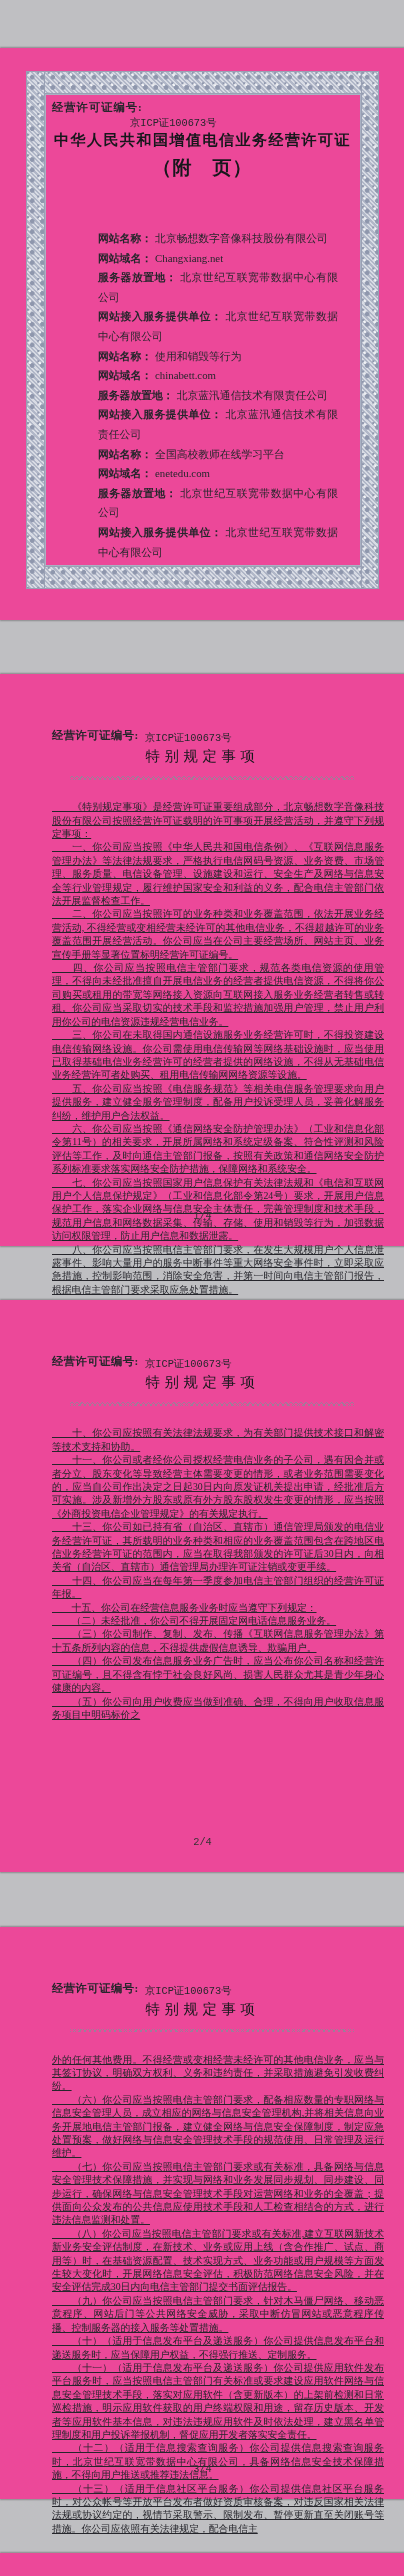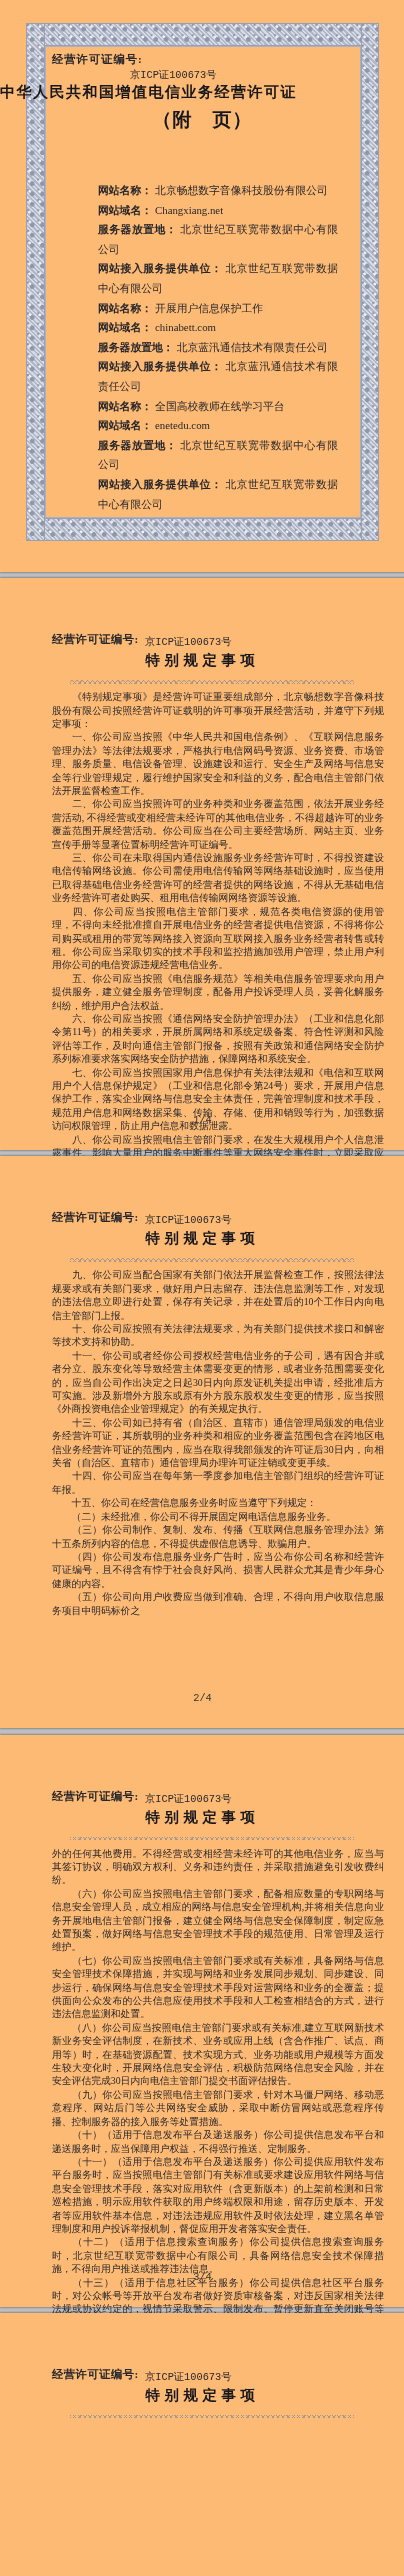--- a/index.html
+++ b/index.html
@@ -5,22 +5,23 @@
   html,body{margin:0;padding:0;}
   body{
     width:405px;height:2873px;overflow:hidden;
     background:#bfbfc2;
     font-family:"Liberation Serif","DejaVu Serif",serif;
     color:#26262c;
   }
   .viewport{width:405px;height:2873px;overflow:hidden;display:flex;flex-direction:column;gap:6.2px;}
   .page{
     position:relative;flex:0 0 auto;width:405px;height:572px;
-    background:#fdba74;
+    background:#ec4899;
     box-shadow:0 -1px 1.5px rgba(0,0,0,.28),0 1px 1.5px rgba(0,0,0,.28);
+    margin-top:48px;
   }
   
   .cert-frame{position:absolute;left:26px;top:23px;width:353px;height:518px;}
   .band{
     position:absolute;
     background-color:#c3c8d6;
     background-image:
       radial-gradient(circle at 2.6px 2.6px, rgba(255,255,255,.75) 0 1px, transparent 1.5px),
       radial-gradient(circle at 0 0, #8f97ad 0 2.1px, transparent 2.6px),
       radial-gradient(circle at 5.2px 5.2px, #8f97ad 0 2.1px, transparent 2.6px),
@@ -28,41 +29,41 @@
     background-size:10.3px 10.3px,10.3px 10.3px,10.3px 10.3px,auto;
     border:0.5px solid #99a0b4;
   }
   .b-top{left:0;right:0;top:0;height:20.6px;}
   .b-bottom{left:0;right:0;bottom:0;height:20.6px;}
   .b-left{left:0;top:0;bottom:0;width:16.5px;}
   .b-right{right:0;top:0;bottom:0;width:16.5px;}
   .cert-inner-rule{position:absolute;left:18.5px;top:23px;right:18.5px;bottom:23px;border:0.5px solid #aab0c2;}
   .cert-lic-label{position:absolute;left:52px;top:52px;font-size:11.3px;font-weight:bold;letter-spacing:1px;}
   .cert-lic-number{position:absolute;left:130px;top:68px;font-size:10.3px;font-family:"Liberation Mono","DejaVu Sans Mono",monospace;}
-  .cert-title{position:absolute;left:0;top:83px;width:100%;margin:0;
+  .cert-title{position:absolute;left:0;top:83px;width:100%;margin:0;text-align:center;
     font-size:15px;font-weight:bold;letter-spacing:1.5px;color:#17171c;}
   .cert-subtitle{position:absolute;left:0;top:107px;width:100%;margin:0;text-align:center;
     font-size:19px;font-weight:bold;letter-spacing:1px;color:#17171c;}
   .cert-intro{position:absolute;left:52px;top:141px;width:281px;margin:0;
     font-size:10.8px;line-height:19px;text-align:justify;}
   .cert-entries{position:absolute;left:52px;top:181px;width:286px;}
   .entry{font-size:10.8px;line-height:19.6px;text-align:justify;padding-left:46px;}
   .entry-label{font-weight:bold;margin-right:3.1px;}
   
   .prov-lic{position:absolute;left:52px;top:54px;white-space:nowrap;}
   .prov-lic-label{font-size:11.3px;font-weight:bold;letter-spacing:0.5px;}
   .prov-lic-number{font-size:10.3px;display:inline-block;transform:translateY(1.5px);margin-left:4.1px;
     font-family:"Liberation Mono","DejaVu Sans Mono",monospace;}
   .prov-title{position:absolute;left:0;top:73px;width:100%;margin:0;text-align:center;
-    font-size:14.4px;font-weight:bold;letter-spacing:4.6px;color:#17171c;}
+    font-size:14.4px;font-weight:normal;letter-spacing:4.6px;color:#17171c;}
   .wavy{position:absolute;left:70px;top:102px;width:284px;height:3.6px;opacity:.75;
     background-image:
       repeating-linear-gradient(45deg,#878d99 0 0.8px,transparent 0.8px 3.6px),
       repeating-linear-gradient(-45deg,#878d99 0 0.8px,transparent 0.8px 3.6px);}
-  .prov-body{position:absolute;left:52px;top:112px;width:332px;}
+  .prov-body{position:absolute;left:52px;top:126px;width:332px;text-decoration:underline;}
   .prov-body p{margin:0;font-size:9.8px;line-height:13.4px;text-align:justify;color:#26262c;}
   .page-num{position:absolute;left:0;bottom:24px;width:100%;text-align:center;
     font-size:10.3px;font-family:"Liberation Mono","DejaVu Sans Mono",monospace;color:#333;}
 </style>
 </head>
 <body>
 
 <div class="viewport">
 
   <div class="page">
@@ -89,21 +90,21 @@
 
         <div class="entry">
           <span class="entry-label">服务器放置地：</span><span class="entry-value">北京世纪互联宽带数据中心有限公司</span>
         </div>
 
         <div class="entry">
           <span class="entry-label">网站接入服务提供单位：</span><span class="entry-value">北京世纪互联宽带数据中心有限公司</span>
         </div>
 
         <div class="entry">
-          <span class="entry-label">网站名称：</span><span class="entry-value">开展用户信息保护工作</span>
+          <span class="entry-label">网站名称：</span><span class="entry-value">使用和销毁等行为</span>
         </div>
 
         <div class="entry">
           <span class="entry-label">网站域名：</span><span class="entry-value">chinabett.com</span>
         </div>
 
         <div class="entry">
           <span class="entry-label">服务器放置地：</span><span class="entry-value">北京蓝汛通信技术有限责任公司</span>
         </div>
 
@@ -134,40 +135,39 @@
       <span class="prov-lic-label">经营许可证编号:</span>
       <span class="prov-lic-number">京ICP证100673号</span>
     </div>
     <h2 class="prov-title">特别规定事项</h2>
     <div class="wavy"></div>
     <div class="prov-body">
 
     <p>　　《特别规定事项》是经营许可证重要组成部分，北京畅想数字音像科技股份有限公司按照经营许可证载明的许可事项开展经营活动，并遵守下列规定事项：</p>
         <p>　　一、你公司应当按照《中华人民共和国电信条例》、《互联网信息服务管理办法》等法律法规要求，严格执行电信网码号资源、业务资费、市场管理、服务质量、电信设备管理、设施建设和运行、安全生产及网络与信息安全等行业管理规定，履行维护国家安全和利益的义务，配合电信主管部门依法开展监督检查工作。</p>
         <p>　　二、你公司应当按照许可的业务种类和业务覆盖范围，依法开展业务经营活动, 不得经营或变相经营未经许可的其他电信业务，不得超越许可的业务覆盖范围开展经营活动。你公司应当在公司主要经营场所、网站主页、业务宣传手册等显著位置标明经营许可证编号。</p>
+        <p>　　四、你公司应当按照电信主管部门要求，规范各类电信资源的使用管理，不得向未经批准擅自开展电信业务的经营者提供电信资源，不得将你公司购买或租用的带宽等网络接入资源向互联网接入服务业务经营者转售或转租。你公司应当采取切实的技术手段和监控措施加强用户管理，禁止用户利用你公司的电信资源违规经营电信业务。</p>
         <p>　　三、你公司在未取得国内通信设施服务业务经营许可时，不得投资建设电信传输网络设施。你公司需使用电信传输网等网络基础设施时，应当使用已取得基础电信业务经营许可的经营者提供的网络设施，不得从无基础电信业务经营许可者处购买、租用电信传输网网络资源等设施。</p>
-        <p>　　四、你公司应当按照电信主管部门要求，规范各类电信资源的使用管理，不得向未经批准擅自开展电信业务的经营者提供电信资源，不得将你公司购买或租用的带宽等网络接入资源向互联网接入服务业务经营者转售或转租。你公司应当采取切实的技术手段和监控措施加强用户管理，禁止用户利用你公司的电信资源违规经营电信业务。</p>
         <p>　　五、你公司应当按照《电信服务规范》等相关电信服务管理要求向用户提供服务，建立健全服务管理制度，配备用户投诉受理人员，妥善化解服务纠纷，维护用户合法权益。</p>
         <p>　　六、你公司应当按照《通信网络安全防护管理办法》（工业和信息化部令第11号）的相关要求，开展所属网络和系统定级备案、符合性评测和风险评估等工作，及时向通信主管部门报备，按照有关政策和通信网络安全防护系列标准要求落实网络安全防护措施，保障网络和系统安全。</p>
         <p>　　七、你公司应当按照国家用户信息保护有关法律法规和《电信和互联网用户个人信息保护规定》（工业和信息化部令第24号）要求，开展用户信息保护工作，落实企业网络与信息安全主体责任，完善管理制度和技术手段，规范用户信息和网络数据采集、传输、存储、使用和销毁等行为，加强数据访问权限管理，防止用户信息和数据泄露。</p>
         <p>　　八、你公司应当按照电信主管部门要求，在发生大规模用户个人信息泄露事件、影响大量用户的服务中断事件等重大网络安全事件时，立即采取应急措施，控制影响范围，消除安全危害，并第一时间向电信主管部门报告，根据电信主管部门要求采取应急处置措施。</p>
       </div>
     <div class="page-num">1/4</div>
   </div>
 
   <div class="page">
     <div class="prov-lic">
       <span class="prov-lic-label">经营许可证编号:</span>
       <span class="prov-lic-number">京ICP证100673号</span>
     </div>
     <h2 class="prov-title">特别规定事项</h2>
     <div class="wavy"></div>
     <div class="prov-body">
 
-    <p>　　九、你公司应当配合国家有关部门依法开展监督检查工作，按照法律法规要求或有关部门要求，做好用户日志留存、违法信息监测等工作，对发现的违法信息立即进行处置，保存有关记录，并在处置后的10个工作日内向电信主管部门上报。</p>
         <p>　　十、你公司应按照有关法律法规要求，为有关部门提供技术接口和解密等技术支持和协助。</p>
         <p>　　十一、你公司或者经你公司授权经营电信业务的子公司，遇有因合并或者分立、股东变化等导致经营主体需要变更的情形，或者业务范围需要变化的，应当自公司作出决定之日起30日内向原发证机关提出申请，经批准后方可实施。涉及新增外方股东或原有外方股东股权发生变更的情形，应当按照《外商投资电信企业管理规定》的有关规定执行。</p>
         <p>　　十三、你公司如已持有省（自治区、直辖市）通信管理局颁发的电信业务经营许可证，其所载明的业务种类和相应的业务覆盖范围包含在跨地区电信业务经营许可证的范围内，应当在取得我部颁发的许可证后30日内，向相关省（自治区、直辖市）通信管理局办理许可证注销或变更手续。</p>
         <p>　　十四、你公司应当在每年第一季度参加电信主管部门组织的经营许可证年报。</p>
         <p>　　十五、你公司在经营信息服务业务时应当遵守下列规定：</p>
         <p>　　（二）未经批准，你公司不得开展固定网电话信息服务业务。</p>
         <p>　　（三）你公司制作、复制、发布、传播《互联网信息服务管理办法》第十五条所列内容的信息，不得提供虚假信息诱导、欺骗用户。</p>
         <p>　　（四）你公司发布信息服务业务广告时，应当公布你公司名称和经营许可证编号，且不得含有悖于社会良好风尚、损害人民群众尤其是青少年身心健康的内容。</p>
         <p>　　（五）你公司向用户收费应当做到准确、合理，不得向用户收取信息服务项目中明码标价之</p>
       </div>

